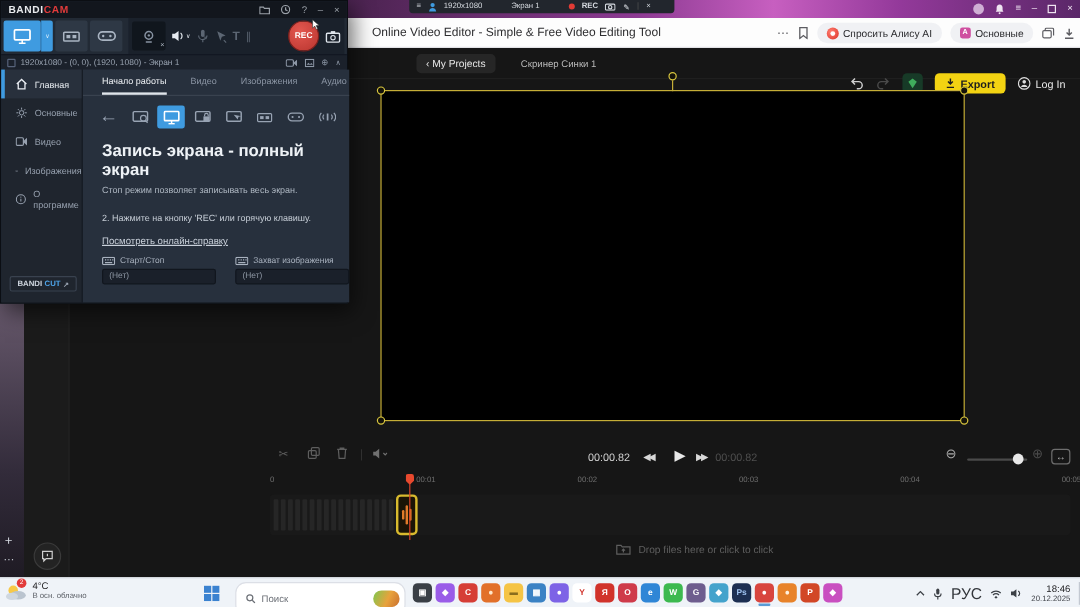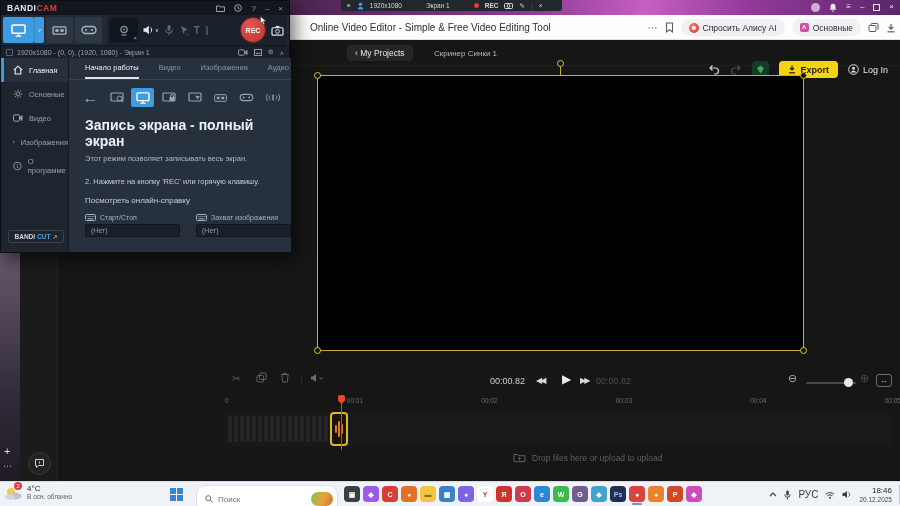--- a/index.html
+++ b/index.html
@@ -111,42 +111,42 @@
   .bctab.on{color:#eef1f5;border-bottom-color:#dfe4ea;}
   .modesrow{display:flex;gap:3px;margin:8px 0 0 10px;}
   .mtile{width:23px;height:19px;border-radius:2px;display:flex;align-items:center;justify-content:center;color:#98a3b3;}
   .mtile.on{background:#3f9be0;color:#fff;}
   .bc-h1{margin:10px 0 0 16px;font-size:14px;font-weight:bold;color:#eef2f6;}
   .bc-desc{margin:5px 0 0 16px;font-size:7.5px;color:#aeb7c2;}
   .bc-steps{margin:13px 0 0 16px;font-size:7.5px;color:#c6cdd6;line-height:11px;}
   .bc-actions{margin:9px 0 0 16px;display:flex;align-items:center;gap:22px;}
   .startrec{display:flex;align-items:center;gap:5px;background:#10151c;border:1px solid #0b0f15;border-radius:2px;padding:4px 9px;color:#dfe4ea;font-size:8px;}
   .minirec{width:10px;height:10px;border-radius:50%;background:radial-gradient(circle at 38% 32%,#e4574f,#b8352f);color:#fff;font-size:3.5px;font-weight:bold;display:flex;align-items:center;justify-content:center;}
-  .helplink{font-size:8px;color:#c9d0da;}
+  .helplink{font-size:8px;color:#c9d0da;text-decoration:underline;}
   .hotkeys{margin:9px 0 0 16px;display:flex;gap:16px;}
   .hklabel{display:flex;align-items:center;gap:4px;font-size:7px;color:#a9b2bf;}
   .hkinput{width:95px;height:13px;margin-top:3px;background:#1a202a;border:1px solid #11161e;border-radius:2px;font-size:7px;color:#8e97a4;line-height:12px;padding-left:5px;}
 
   
   .taskbar{left:0;bottom:0;width:900px;height:25px;background:#eff3f8;border-top:1px solid #d7dce3;z-index:60;}
   .weather{position:absolute;left:4px;top:2px;display:flex;align-items:center;gap:4px;}
   .wtxt1{font-size:8px;color:#1f1f22;line-height:9px;}
   .wtxt2{font-size:6.5px;color:#5b5f66;line-height:8px;}
   .wbadge{position:absolute;left:10px;top:-3px;width:8px;height:8px;border-radius:50%;background:#e23b3b;color:#fff;font-size:5.5px;line-height:8px;text-align:center;}
   .startbtn{position:absolute;left:170px;top:6px;}
   .searchbox{position:absolute;left:196px;top:3px;width:142px;height:28px;background:#fff;border:1px solid #dcdfe6;border-radius:9px;
     display:flex;align-items:center;gap:5px;padding:0 4px 0 8px;justify-content:space-between;}
   .searchtxt{font-size:8px;color:#6b6f76;flex:1;}
   .foxthumb{width:22px;height:14px;border-radius:7px;background:linear-gradient(115deg,#7ec850 0%,#e8a23c 55%,#c96f2f 100%);}
   .apps{position:absolute;left:344px;top:4px;display:flex;gap:3px;}
   .tb-app{width:16px;height:16px;border-radius:4px;display:flex;align-items:center;justify-content:center;position:relative;}
   .tb-app-g{font-size:7px;font-weight:bold;color:#fff;line-height:1;}
   .tb-app.active::after{content:"";position:absolute;left:3px;bottom:-3px;width:10px;height:2px;border-radius:1px;background:#5b9bd5;}
   .tray{position:absolute;right:8px;top:2px;height:21px;display:flex;align-items:center;gap:7px;color:#3c4046;}
-  .lang{font-size:10px;color:#33363b;}
+  .lang{font-size:13px;color:#33363b;}
   .clockblk{text-align:right;line-height:9px;}
   .clockblk .t{font-size:8px;color:#1f1f22;}
   .clockblk .d{font-size:6.5px;color:#44474d;}
   .showdesk{position:absolute;right:0;top:3px;width:1px;height:19px;background:#c3c9d2;}
 </style>
 </head>
 <body>
 
 <div class="screen">
 
@@ -333,21 +333,21 @@
         <span class="cb" style="height:10px"></span>
       </div>
       <div class="phline"></div>
       <div class="phhead"></div>
 
       <div class="droprow">
         <svg width="13" height="11" viewBox="0 0 13 11">
             <path d="M1 2.5h3.5l1 1.2H12v6H1z" fill="none" stroke="#5f5f5f"></path>
             <path d="M6.5 8.5V5.5M5.2 6.8 6.5 5.5l1.3 1.3" fill="none" stroke="#5f5f5f"></path>
           </svg>
-        <span>Drop files here or upload to upload</span>
+        <span>Drop files here or click to click</span>
       </div>
     </div>
   </div>
 
   <div class="abs recbar">
     <span>≡</span>
     <svg width="7" height="8" viewBox="0 0 7 8">
         <circle cx="3.5" cy="2.2" r="1.8" fill="#3f9be0"></circle>
         <path d="M.5 7.5C1 5.6 2.1 4.7 3.5 4.7S6 5.6 6.5 7.5z" fill="#3f9be0"></path>
       </svg>
@@ -565,21 +565,21 @@
           </span>
           <span class="mtile">
             <svg width="14" height="11" viewBox="0 0 14 11">
                 <path d="M7 2.5v6" stroke="currentColor" stroke-width="1.4"></path>
                 <path d="M4 3.5c-1.2 1-1.2 3 0 4M10 3.5c1.2 1 1.2 3 0 4" fill="none" stroke="currentColor"></path>
                 <path d="M1.8 2c-2 2-2 5 0 7M12.2 2c2 2 2 5 0 7" fill="none" stroke="currentColor"></path>
               </svg>
           </span>
         </div>
         <div class="bc-h1">Запись экрана - полный экран</div>
-        <div class="bc-desc">Этот режим позволяет записывать весь экран.</div>
+        <div class="bc-desc">Стоп режим позволяет записывать весь экран.</div>
         <div class="bc-steps">
           <div>2. Нажмите на кнопку 'REC' или горячую клавишу.</div>
         </div>
         <div class="bc-actions">
           <span class="helplink">Посмотреть онлайн-справку</span>
         </div>
         <div class="hotkeys">
           <div>
             <span class="hklabel">
               <svg width="11" height="7" viewBox="0 0 11 7">

